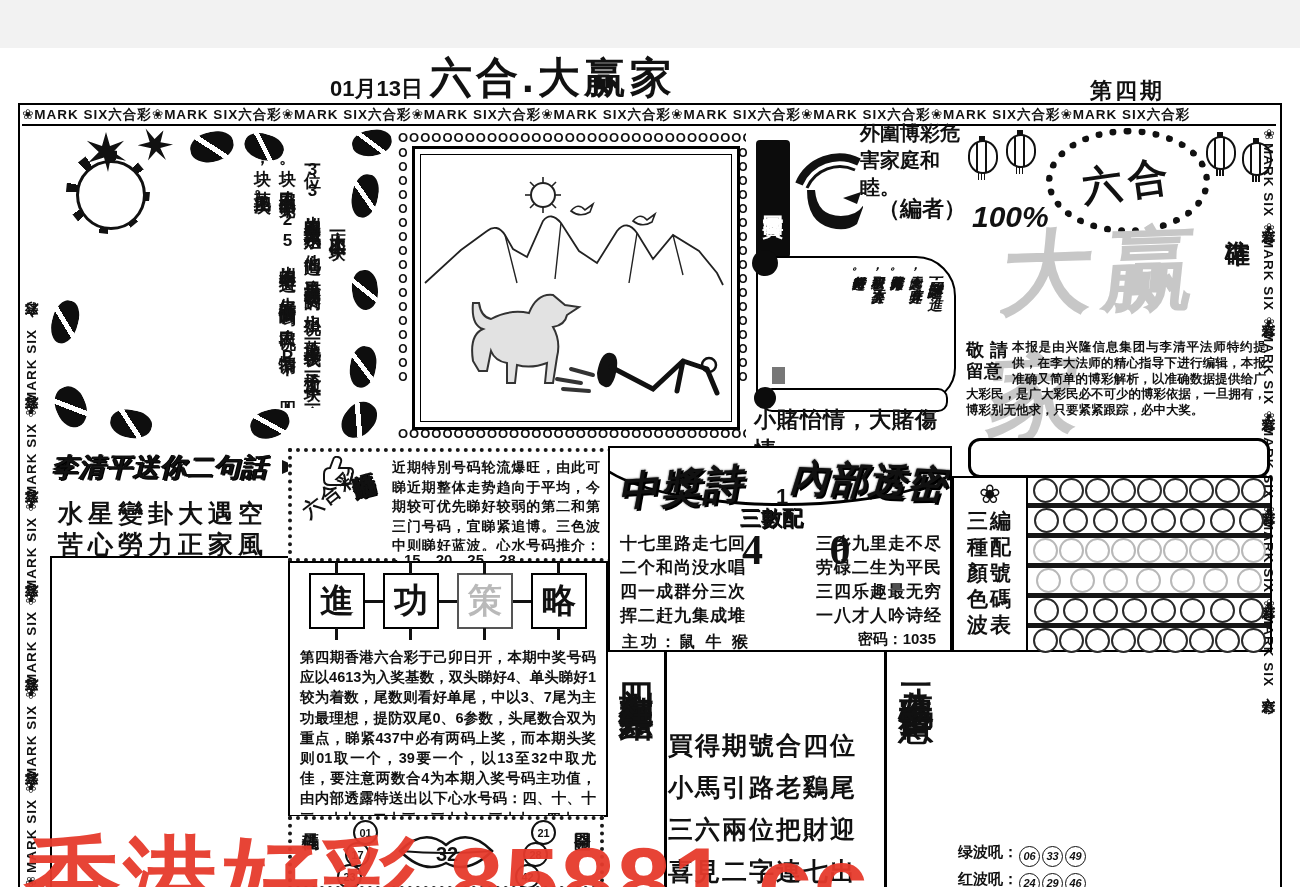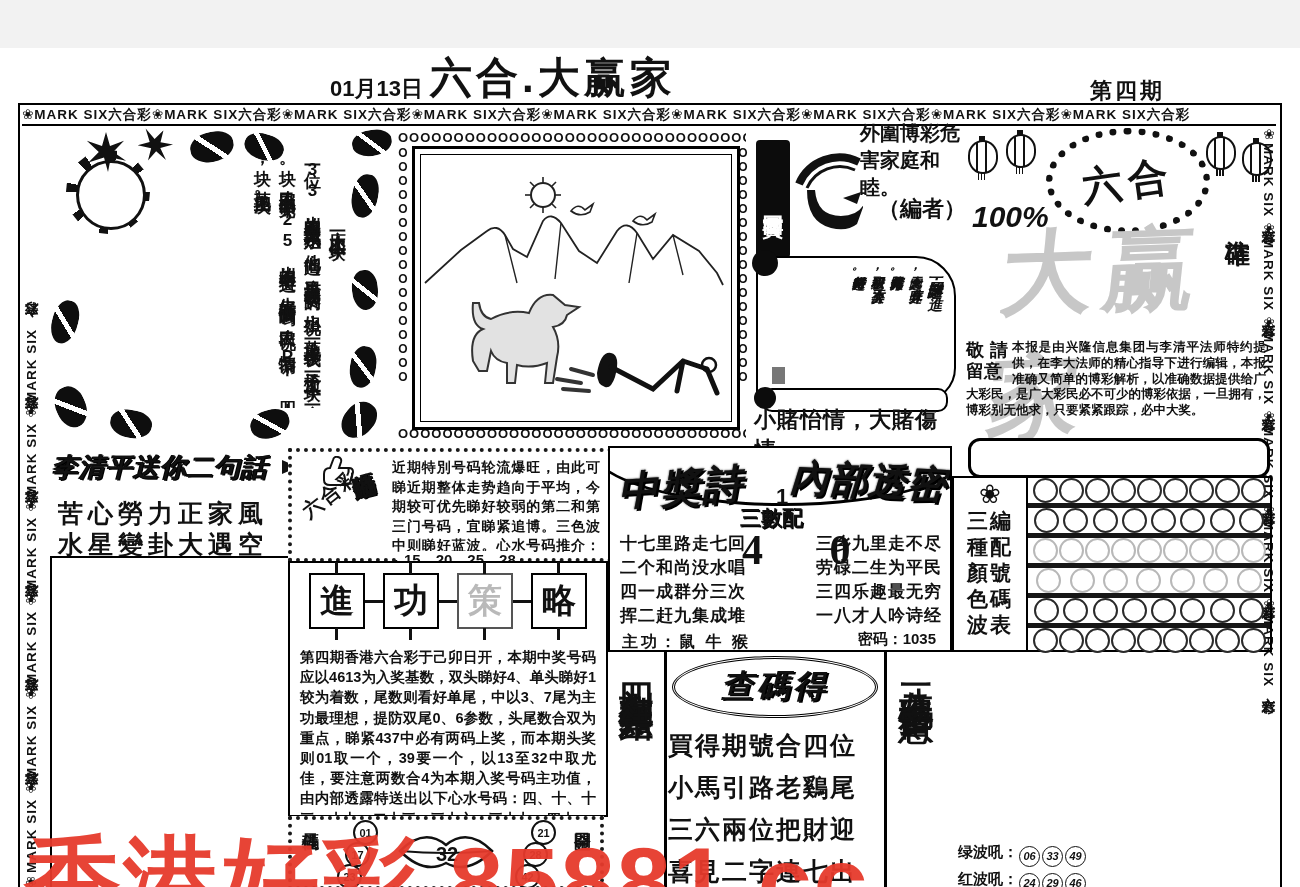--- a/index.html
+++ b/index.html
@@ -171,22 +171,22 @@
   <div class="abs blob bean" style="left:250px;top:362px;width:40px;height:28px;transform:rotate(-16deg);"></div>
   <div class="abs joke">
     <p class="jtitle">床上一次四十块</p>
     <p>一位33岁的农民进城里找小姐，他问道：这里是如何收费的，小姐说：草地一次十块钱，椅子一次二十块，床上一次十块。农民拋出四十元，25岁的小姐笑道：先生好有情调哟！农民说：情调个P，四十块，草地上四次。</p>
   </div>
 
   <div class="abs spike" style="left:52px;top:414px;width:16px;height:14px;"></div>
   <div class="abs spike" style="left:282px;top:412px;width:16px;height:14px;transform:scaleX(-1);"></div>
   <div class="abs banner2-title">李清平送你二句話</div>
   <div class="abs verse">
+    <div>水星變卦大遇空</div>
     <div>苦心勞力正家風</div>
-    <div>水星變卦大遇空</div>
   </div>
   <div class="abs emptybox-left"></div>
 
   <div class="abs pic-o-top nowrap">OOOOOOOOOOOOOOOOOOOOOOOOOOOOOOOO</div>
   <div class="abs pic-o-bottom nowrap">OOOOOOOOOOOOOOOOOOOOOOOOOOOOOOOO</div>
   <div class="abs pic-o-left">OOOOOOOOOOOOOOOOO</div>
   <div class="abs pic-o-right">OOOOOOOOOOOOOOOOO</div>
   <div class="abs pic-frame">
     <div class="pic-frame-inner">
       <svg width="310" height="264" viewBox="0 0 310 264">
@@ -410,23 +410,20 @@
     .trow{flex:1;display:flex;align-items:center;justify-content:space-around;border-bottom:5px solid #161616;padding:0 4px;}
     .trow:last-child{border-bottom:none;}
     .ring{width:21px;height:21px;border:2.6px solid #2a2a2a;border-radius:50%;background:#fff;}
     .ring.faint{border-color:#b8b8b8;}
   </style>
 
   <div class="abs vline" style="left:664px;"></div>
   <div class="abs vline" style="left:884px;"></div>
   <div class="abs vcol vert-left">四刻大有無差錯</div>
   <div class="abs vcol vert-right">三八定碼多留意</div>
-  <div class="abs checkoval">
-    <span>查碼得</span>
-  </div>
   <div class="abs checklines">
     <div>買得期號合四位</div>
     <div>小馬引路老鷄尾</div>
     <div>三六兩位把財迎</div>
     <div>喜見二字連七出</div>
   </div>
 
   <div class="abs houline">
     <div>
       <span>绿波吼：</span><span><span class="cnum">06</span><span class="cnum">33</span><span class="cnum">49</span></span>

